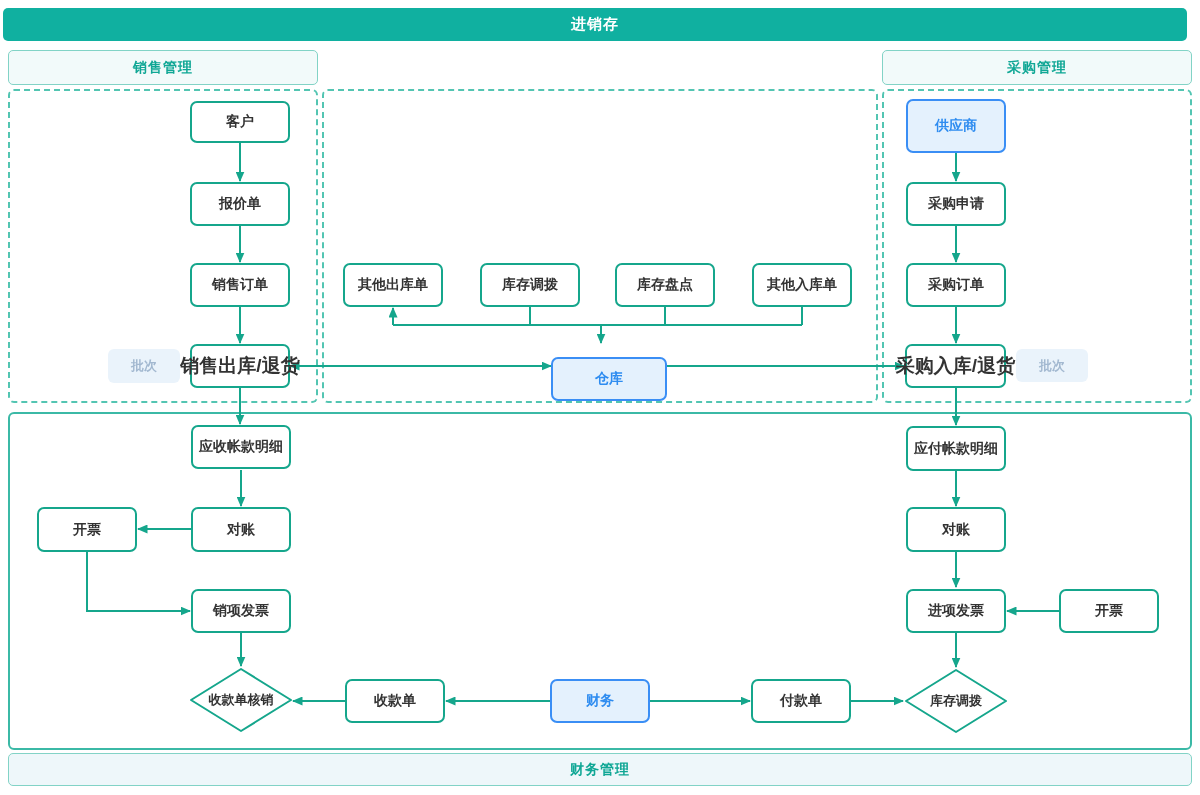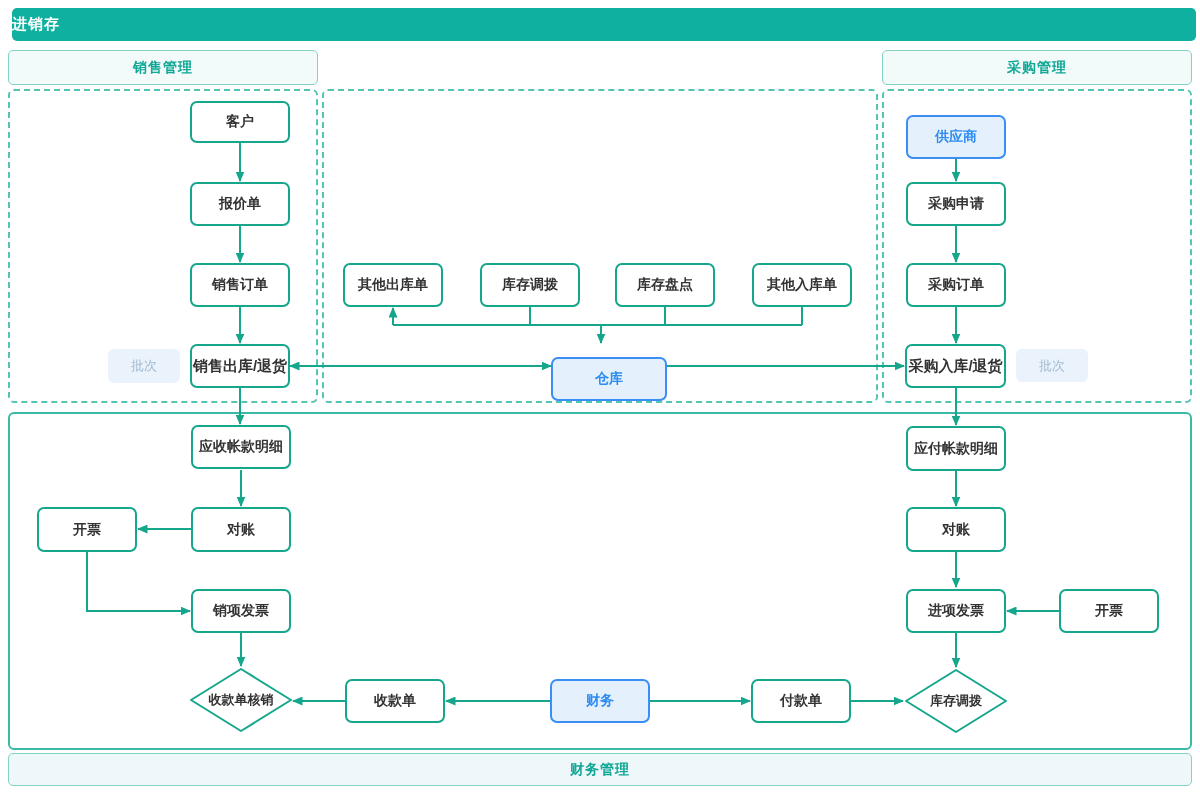--- a/index.html
+++ b/index.html
@@ -9,22 +9,22 @@
     --frame:#3bb9a6;
     --light-border:#82d3c6;
     --head-bg:#f2fafa;
     --foot-bg:#eef7fa;
   }
   *{box-sizing:border-box;margin:0;padding:0;}
   html,body{width:1200px;height:795px;background:#fff;overflow:hidden;
     font-family:"Liberation Sans","DejaVu Sans",sans-serif;}
   .page{position:relative;width:1200px;height:795px;background:#fff;}
 
-  .title-bar{position:absolute;left:12px;top:8px;width:1184px;height:33px;
-    background:var(--teal);border-radius:5px;display:flex;align-items:center;justify-content:flex-start;}
+  .title-bar{position:absolute;left:3px;top:8px;width:1184px;height:33px;
+    background:var(--teal);border-radius:5px;display:flex;align-items:center;justify-content:center;}
   .title-bar .t{color:#fff;font-size:15px;font-weight:bold;letter-spacing:1px;}
 
   .lane-header{position:absolute;top:50px;height:35px;background:var(--head-bg);
     border:1.5px solid var(--light-border);border-radius:5px;
     display:flex;align-items:center;justify-content:center;}
   .lane-header .t{color:#10a795;font-size:14px;font-weight:bold;letter-spacing:1px;}
   .lh1{left:8px;width:310px;}
   .lh2{left:322px;width:556px;}
   .lh3{left:882px;width:310px;}
 
@@ -42,28 +42,28 @@
   .footer-bar .t{color:#10a795;font-size:14px;font-weight:bold;letter-spacing:1px;}
 
   #edge-layer{position:absolute;left:0;top:0;width:1200px;height:795px;pointer-events:none;}
   #edge-layer polyline{fill:none;stroke:var(--nb);stroke-width:2;}
   #edge-layer .arw-head{fill:var(--nb);}
 
   .node{position:absolute;display:flex;align-items:center;justify-content:center;}
   .node.box{background:#fff;border:2px solid var(--nb);border-radius:7px;}
   .node.box-blue{background:#e4f1fd;border:2px solid #3a8ef5;border-radius:7px;}
   .node .lbl{font-size:14px;color:#333;font-weight:600;white-space:nowrap;}
-  .node .lbl.small{font-size:15px;}
+  .node .lbl.small{font-size:19px;}
   .node.box-blue .lbl{color:#2e8cf0;}
   .node.diamond{background:transparent;}
   .node.diamond svg{position:absolute;left:0;top:0;}
   .node.diamond polygon{fill:#fff;stroke:var(--nb);stroke-width:2;stroke-linejoin:round;}
   .node.diamond .lbl{position:relative;font-size:13px;}
   .node.badge{background:#eaf3fb;border-radius:6px;}
-  .node.badge .lbl{color:#a2b8d0;font-size:13px;font-weight:400;}
+  .node.badge .lbl{color:#a2b8d0;font-size:13px;font-weight:700;}
 </style>
 </head>
 <body>
 
 <div class="page">
 
   <div class="title-bar">
     <span class="t">进销存</span>
   </div>
 
@@ -141,21 +141,21 @@
       </div>
       <div class="node box" style="left: 615px; top: 263px; width: 100px; height: 44px;">
         <span class="lbl">库存盘点</span>
       </div>
       <div class="node box" style="left: 752px; top: 263px; width: 100px; height: 44px;">
         <span class="lbl">其他入库单</span>
       </div>
       <div class="node box-blue" style="left: 551px; top: 357px; width: 116px; height: 44px;">
         <span class="lbl">仓库</span>
       </div>
-      <div class="node box-blue" style="left: 906px; top: 115px; width: 100px; height: 44px;">
+      <div class="node box-blue" style="left: 906px; top: 99px; width: 100px; height: 54px;">
         <span class="lbl">供应商</span>
       </div>
       <div class="node box" style="left: 906px; top: 182px; width: 100px; height: 44px;">
         <span class="lbl">采购申请</span>
       </div>
       <div class="node box" style="left: 906px; top: 263px; width: 100px; height: 44px; justify-content: center;">
         <span class="lbl">采购订单</span>
       </div>
       <div class="node box" style="left: 905px; top: 344px; width: 101px; height: 44px;">
         <span class="lbl small">采购入库/退货</span>

